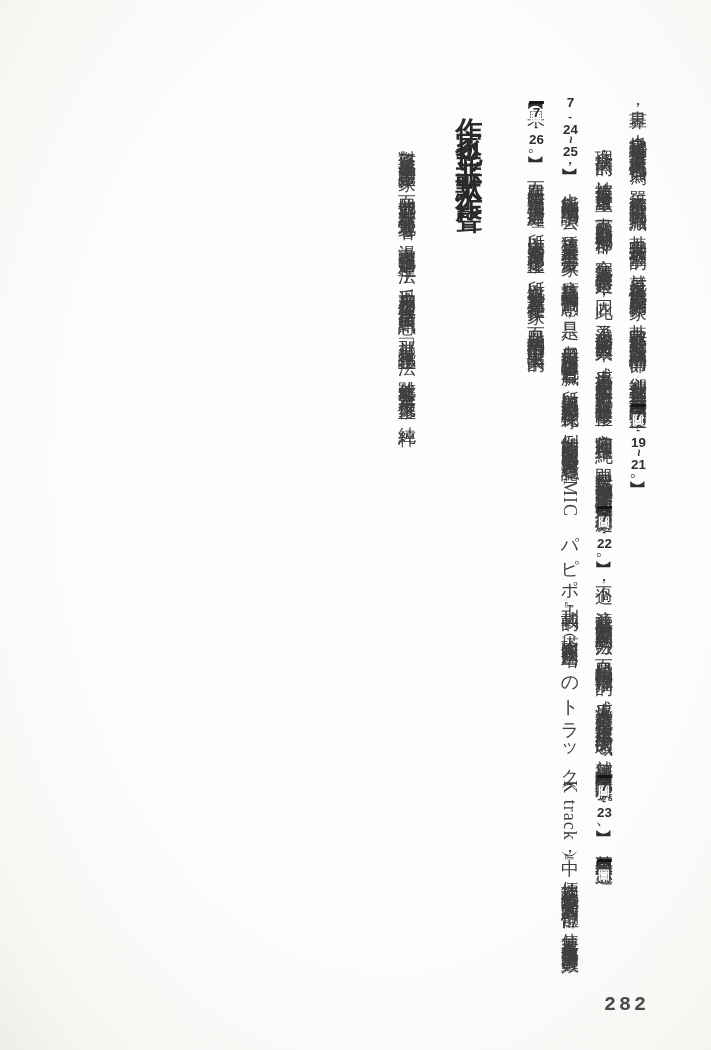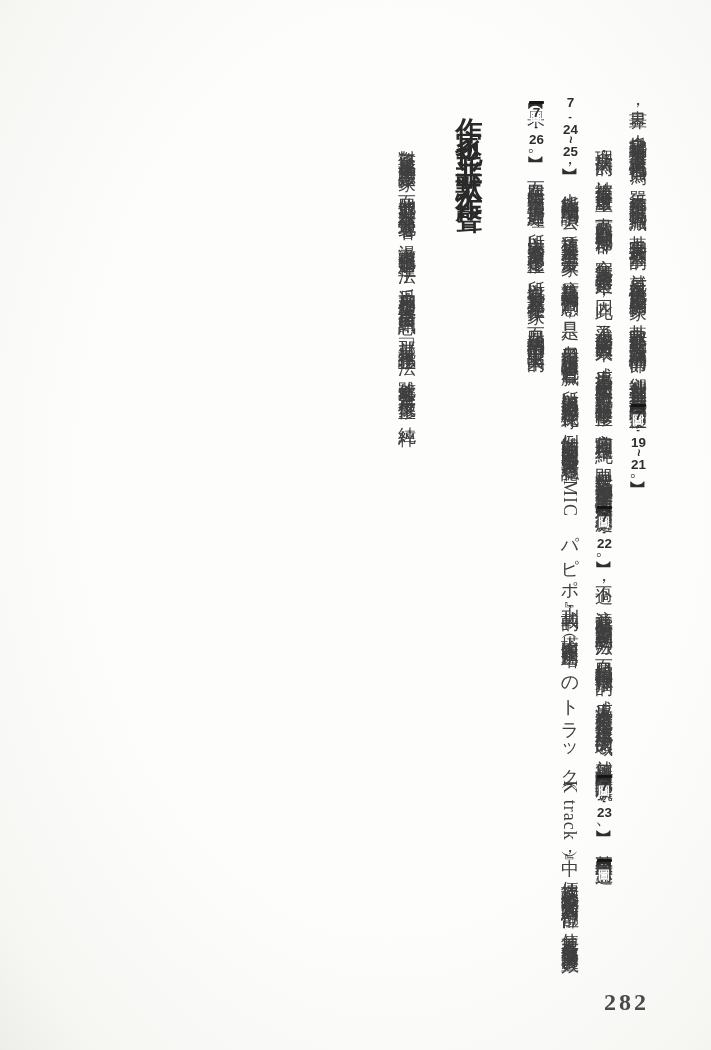--- a/index.html
+++ b/index.html
@@ -75,22 +75,22 @@
   .fig-dash { text-orientation: upright; font-size: 11px; }
   .fig-wave { font-size: 13px; }
 
   .latin { letter-spacing: 1px; }
   .upright { text-orientation: upright; }
 
   .page-number {
     position: absolute;
     right: 62px;
     bottom: 34px;
-    font-family: Liberation Serif, serif;
-    font-size: 24px;
+    font-family: Liberation Mono, monospace;
+    font-size: 20px;
     font-weight: 700;
     letter-spacing: 3px;
     color: #4a4a4a;
   }
 </style>
 </head>
 <body>
 
 <div class="book-page">
 

